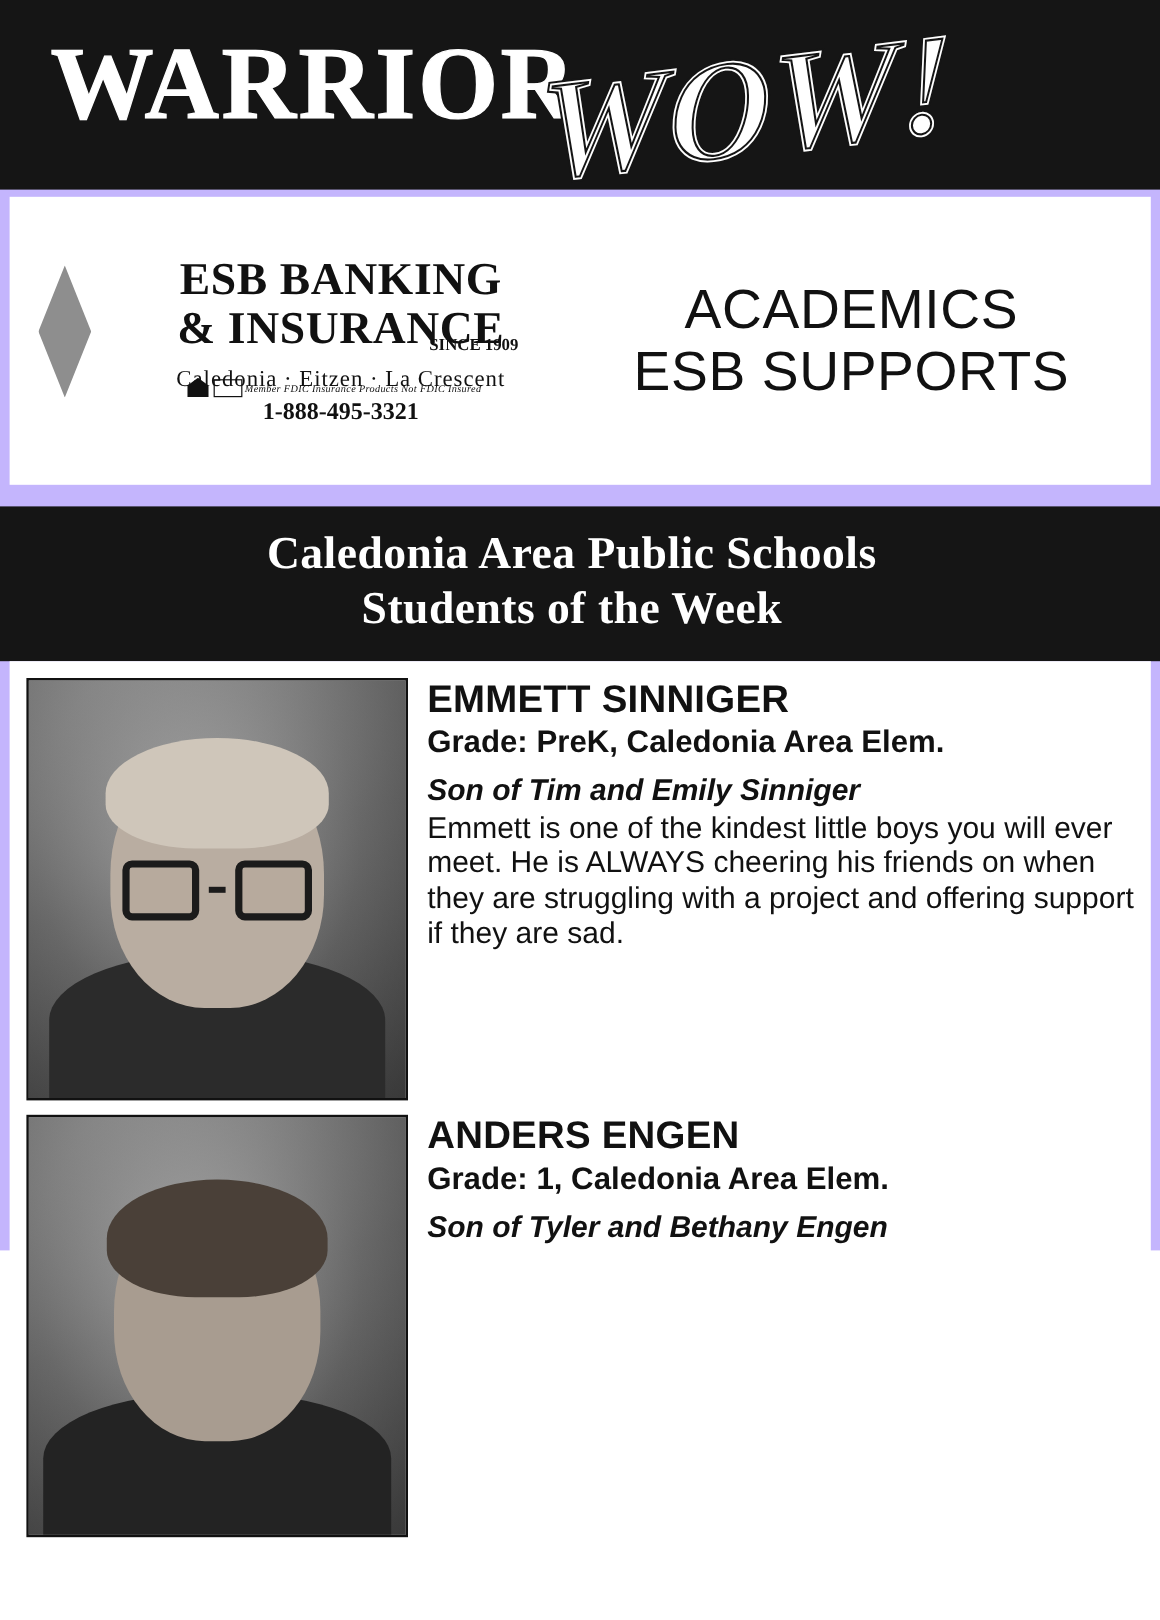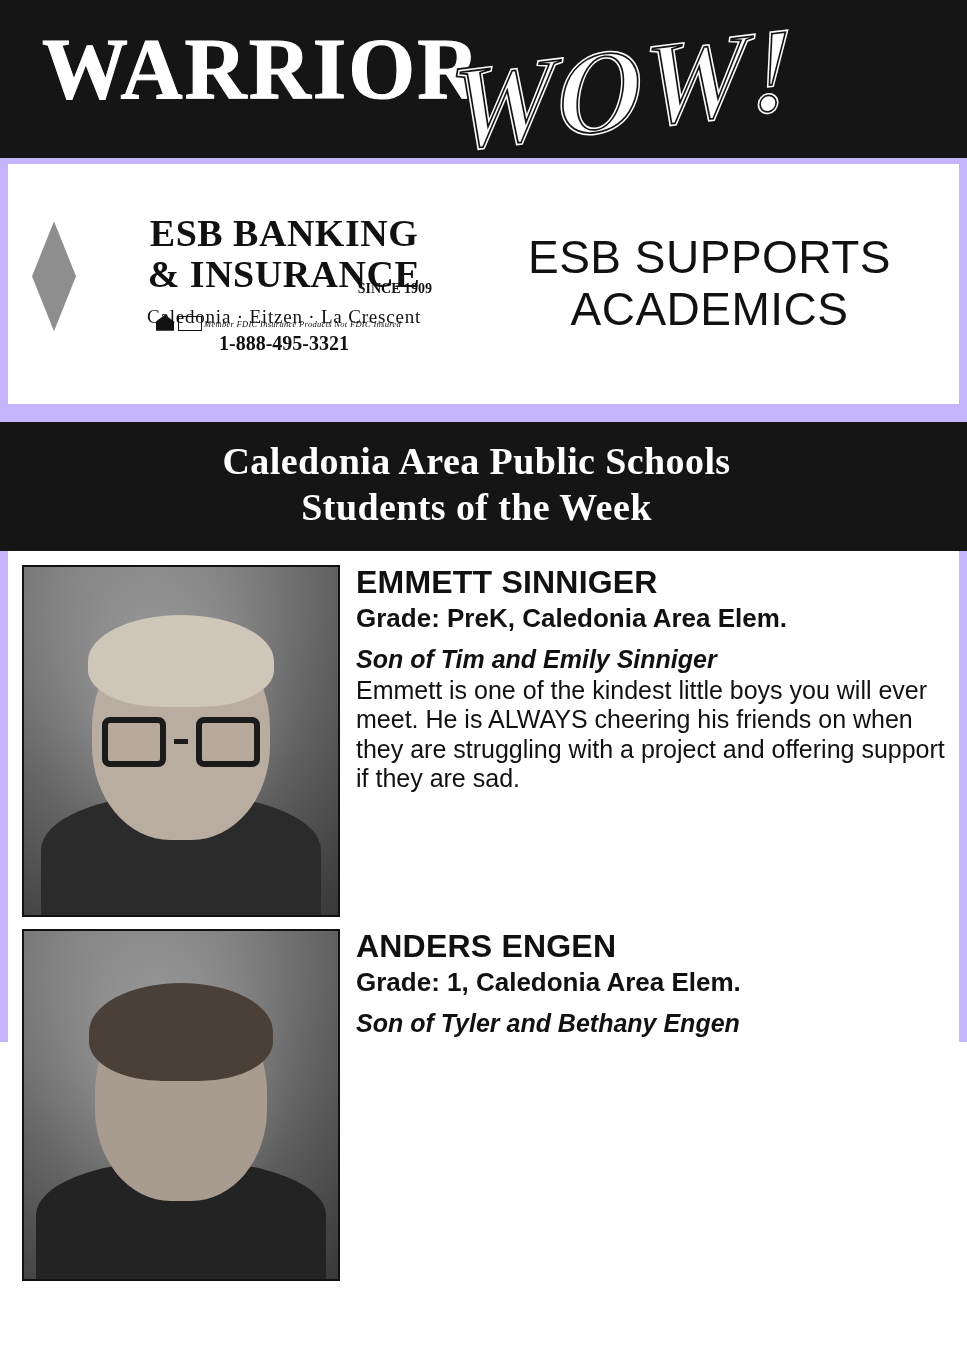--- a/index.html
+++ b/index.html
@@ -291,22 +291,22 @@
       <div class="esb-cities">Caledonia  ·  Eitzen  ·  La Crescent</div>
       <div class="esb-phone">1-888-495-3321</div>
       <div class="esb-since">SINCE 1909</div>
       <div class="fdic-logos">
         <div class="eho"></div>
         <div class="fdic-mark"></div>
       </div>
       <div class="esb-fineprint">Member FDIC      Insurance Products Not FDIC Insured</div>
     </div>
     <div class="sponsor-right">
+      <div class="esb-supports">ACADEMICS</div>
       <div class="esb-supports">ESB SUPPORTS</div>
-      <div class="esb-supports">ACADEMICS</div>
     </div>
   </div>
 
   <div class="titleband">
     <div class="line">Caledonia Area Public Schools</div>
     <div class="line">Students of the Week</div>
   </div>
 
   <div class="content">
 

